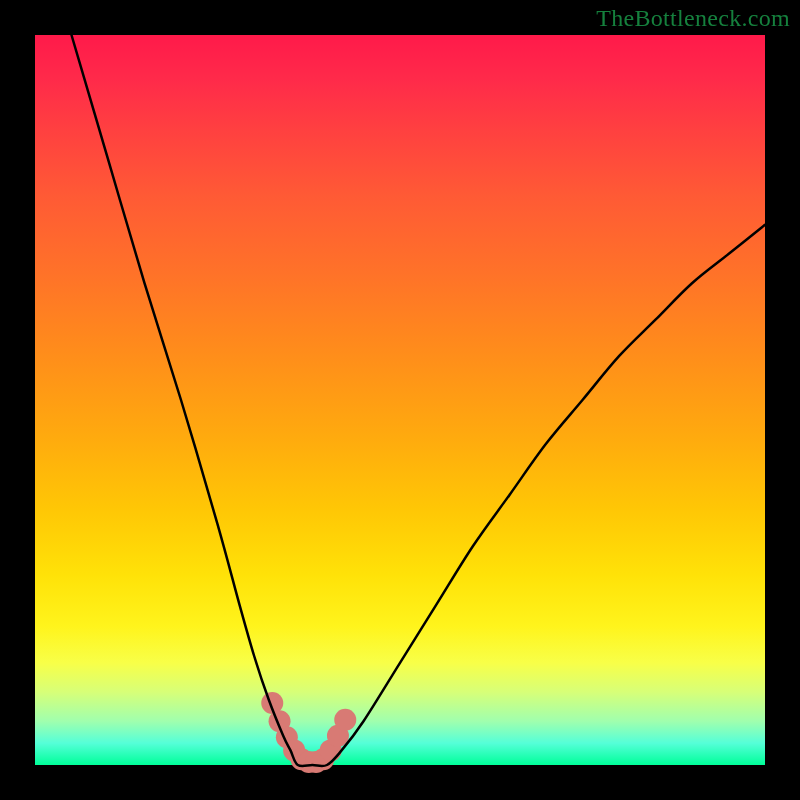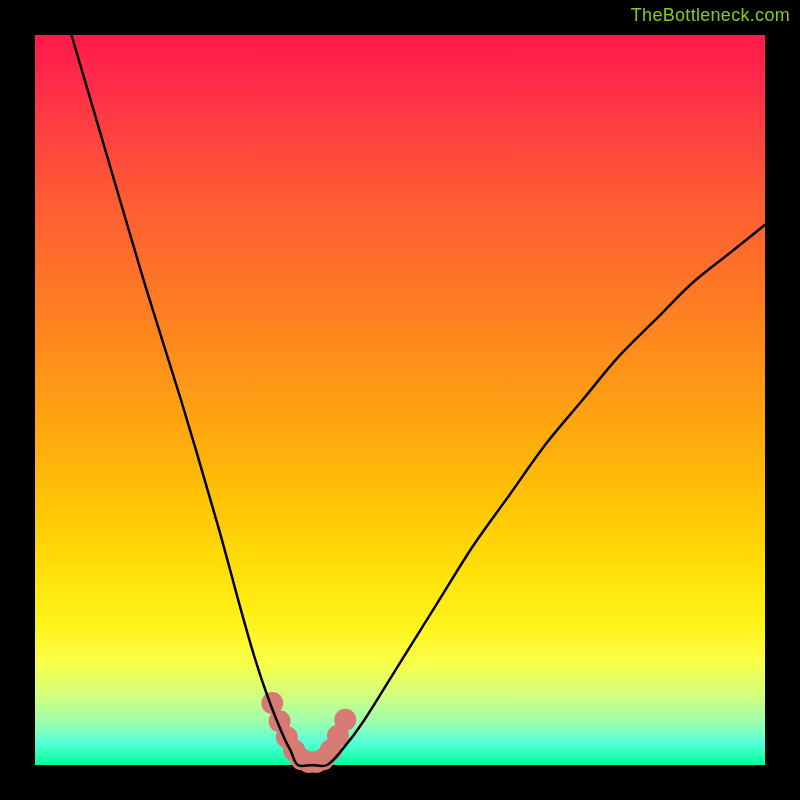--- a/index.html
+++ b/index.html
@@ -31,24 +31,25 @@
       #f8ff48 86%,
       #d7ff78 90%,
       #a0ffae 94%,
       #55ffd8 97%,
       #00ff99 100%);
   }
   .watermark {
     position: absolute;
     top: 5px;
     right: 10px;
-    color: #84cc16;
-    font-size: 18px;
+    color: #15803d;
+    font-size: 24px;
     font-weight: 500;
     letter-spacing: 0.3px;
+    font-family: Liberation Serif, serif;
   }
   svg.overlay {
     position: absolute;
     left: 35px;
     top: 35px;
     width: 730px;
     height: 730px;
     overflow: visible;
   }
 </style>

